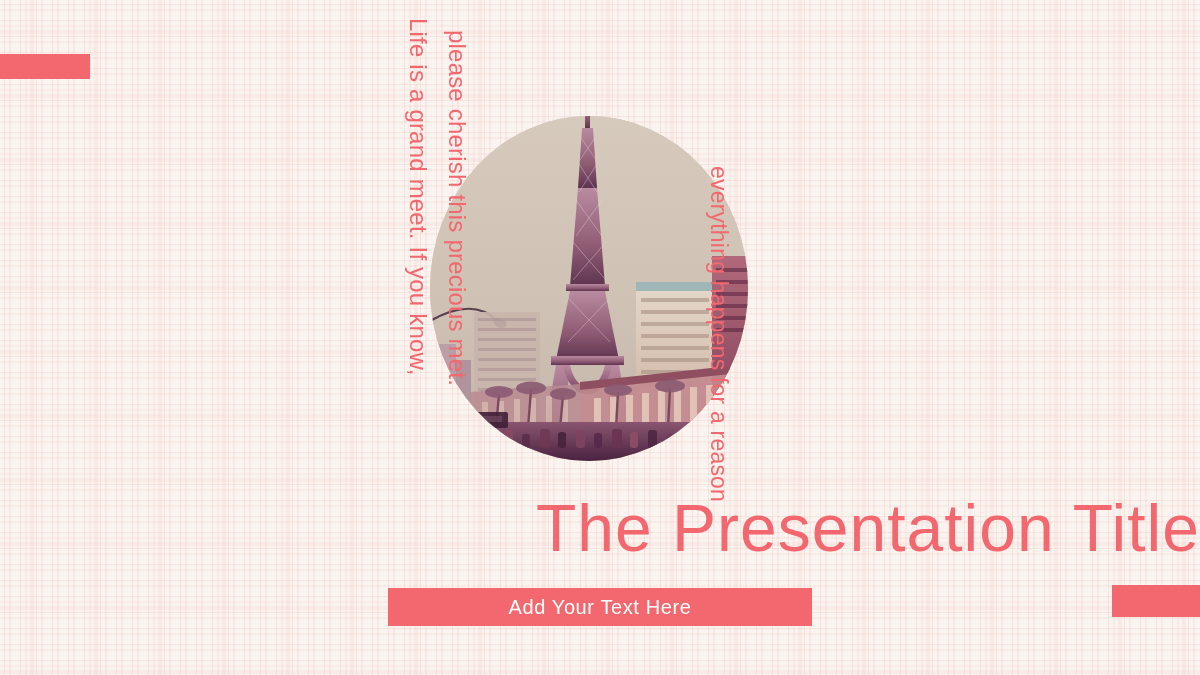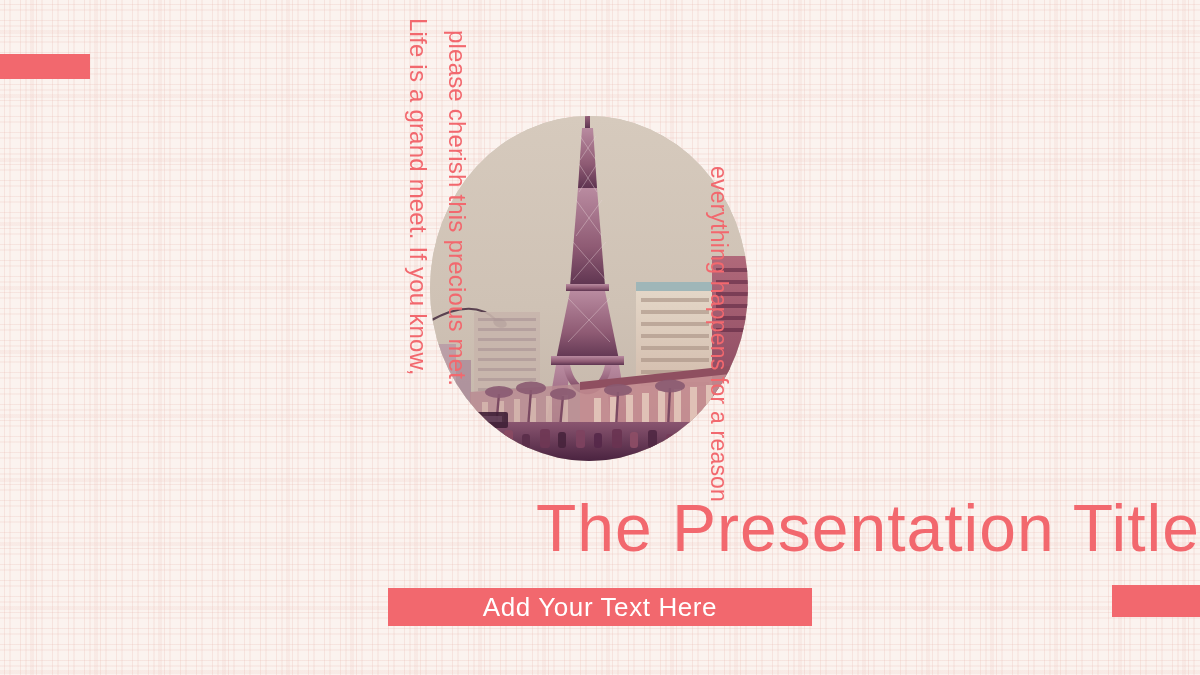--- a/index.html
+++ b/index.html
@@ -121,21 +121,21 @@
   #cta-button {
     position:absolute;
     left:388px;
     top:588px;
     width:424px;
     height:38px;
     background-color:#f2686e;
     border:none;
     color:#ffffff;
     font-family:"Liberation Sans", sans-serif;
-    font-size:26px;
+    font-size:20px;
     font-weight:400;
     letter-spacing:0.6px;
     display:flex;
     align-items:center;
     justify-content:center;
     cursor:pointer;
   }
 </style>
 </head>
 <body>

